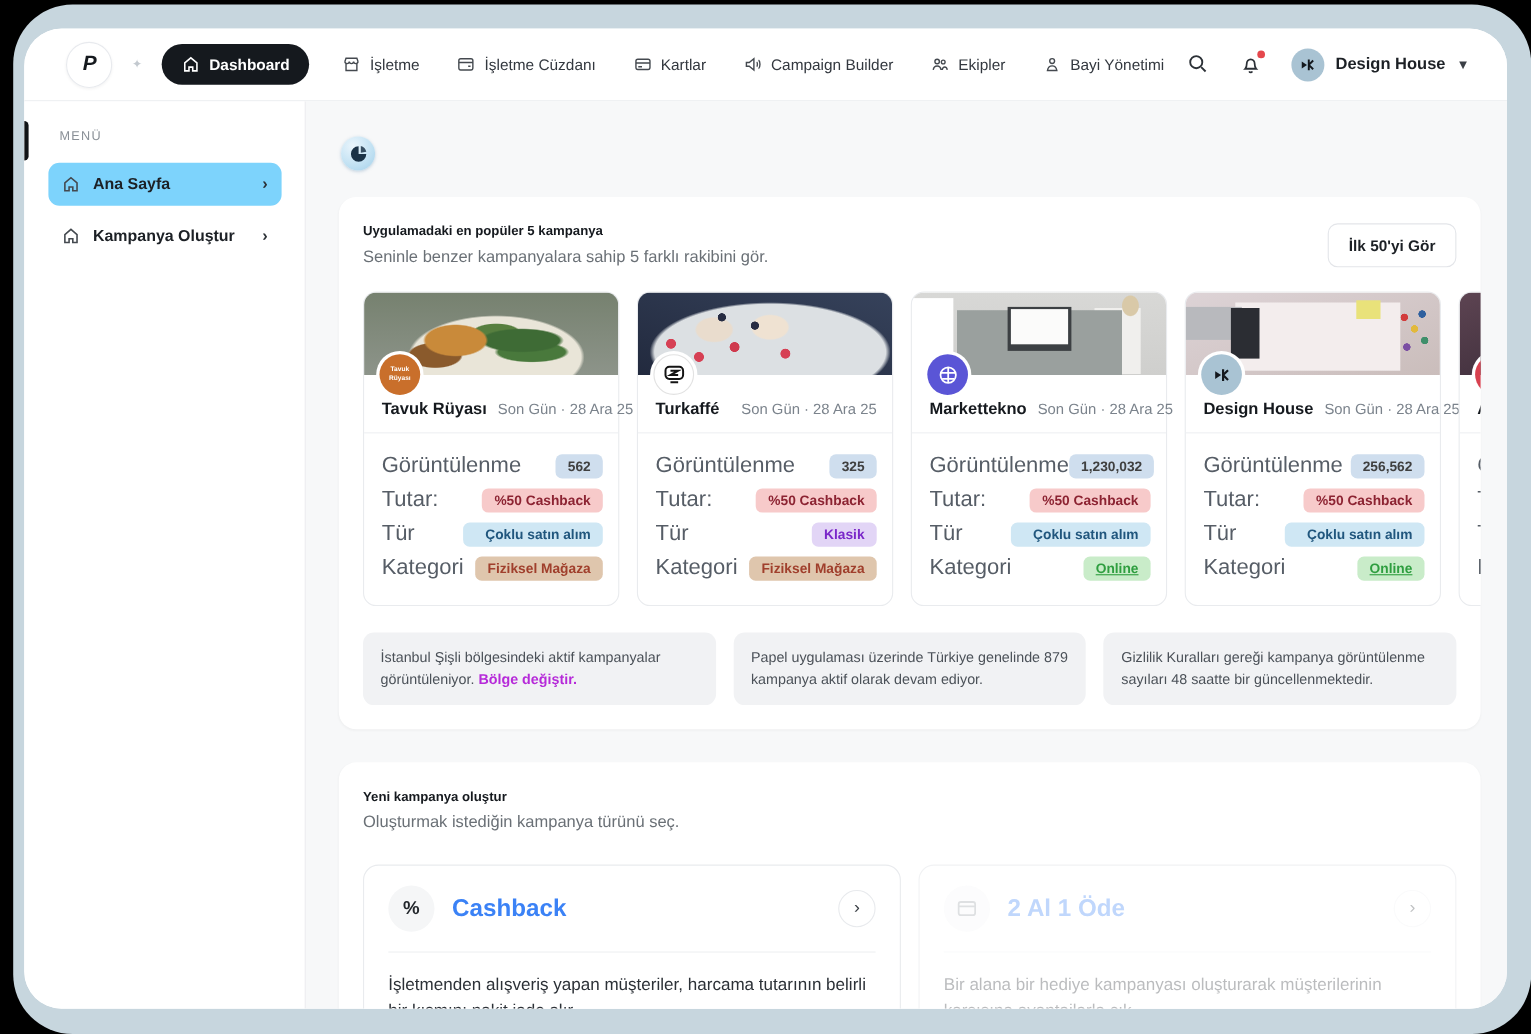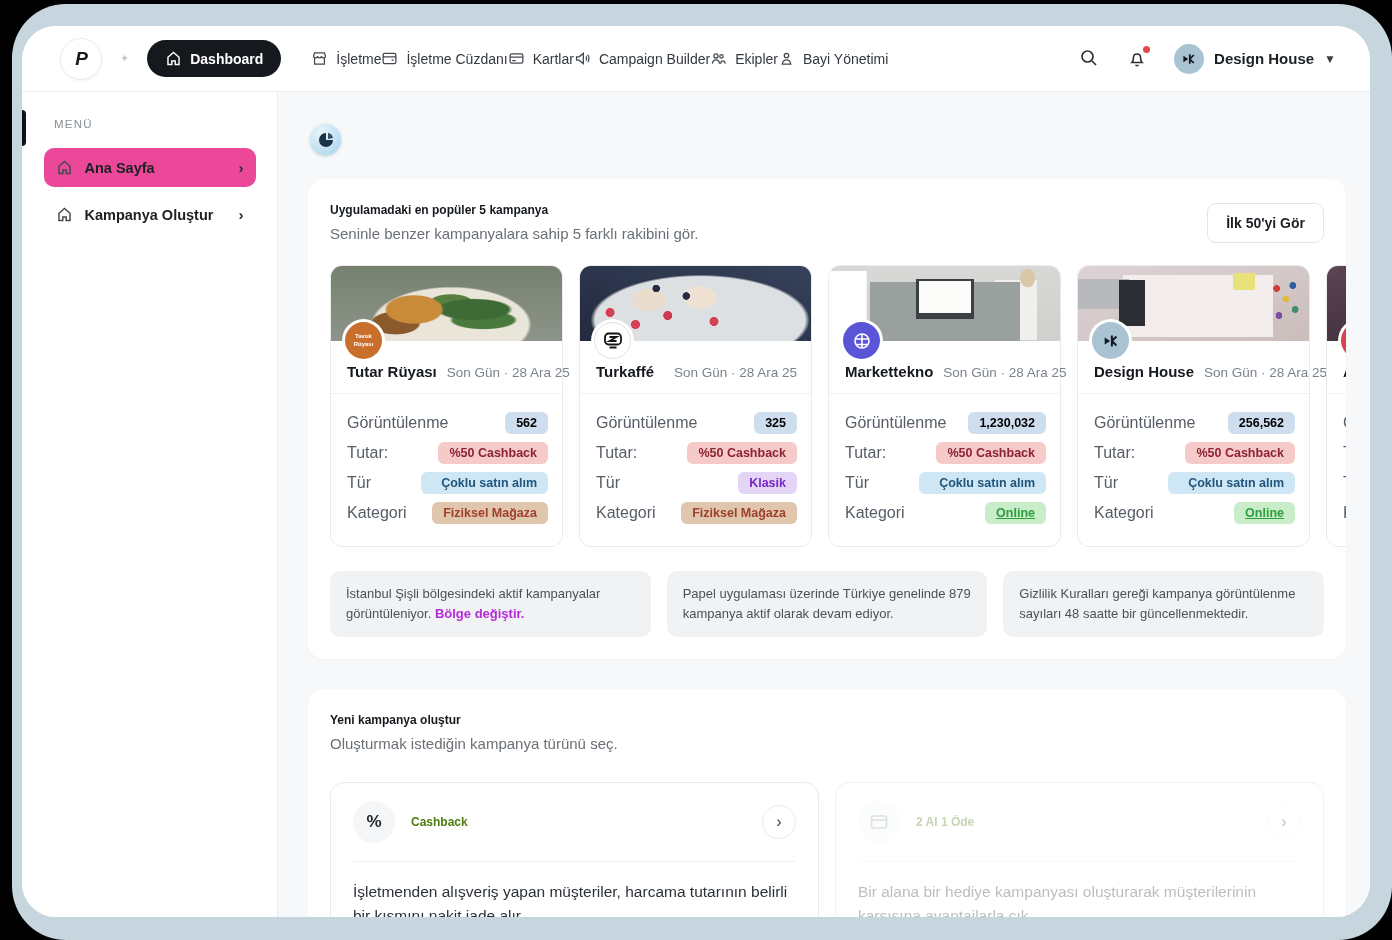--- a/index.html
+++ b/index.html
@@ -7,39 +7,39 @@
 
   .frame { position:absolute; left:12px; top:4px; right:0; bottom:0; background:#c7d6de; border-radius:54px; }
   .window { position:absolute; left:22px; top:26px; width:1348px; height:891px; background:#fff; border-radius:34px; overflow:hidden; }
 
   
   .topbar { height:66px; display:flex; align-items:center; padding:0 34px 0 38px; border-bottom:1px solid #eef0f2; background:#fff; position:relative; z-index:5; }
   .brand { width:42px; height:42px; border-radius:50%; border:1px solid #e8eaee; display:flex; align-items:center; justify-content:center; box-shadow:0 1px 3px rgba(0,0,0,.06); }
   .brand span { font-weight:bold; font-style:italic; font-size:19px; color:#15191e; letter-spacing:-1px; }
   .spark { color:#c3c9cf; font-size:11px; margin:0 18px; }
   .pill { display:flex; align-items:center; gap:8px; background:#15191e; color:#fff; border:none; border-radius:20px; padding:10px 18px; font-size:14px; font-weight:600; cursor:pointer; }
-  .navgrp { display:flex; align-items:flex-start; margin-left:30px; }
+  .navgrp { display:flex; align-items:flex-start; gap:34px; margin-left:30px; }
   .navitem { display:flex; align-items:center; gap:8px; font-size:14px; color:#33383f; background:none; border:none; cursor:pointer; font-family:inherit; }
   .nicon { width:17px; height:17px; display:inline-flex; color:#44494f; }
   .nicon svg { width:100%; height:100%; }
   .top-right { margin-left:auto; display:flex; align-items:center; gap:26px; }
   .iconbtn { background:none; border:none; cursor:pointer; width:22px; height:22px; color:#2c3137; position:relative; }
   .iconbtn svg { width:20px; height:20px; }
   .dot { position:absolute; top:-2px; right:-2px; width:7px; height:7px; border-radius:50%; background:#e5484d; }
   .userbox { display:flex; align-items:center; gap:10px; cursor:pointer; }
   .avatar { width:30px; height:30px; border-radius:50%; background:#a9c3d3; display:flex; align-items:center; justify-content:center; }
   .username { font-size:15px; font-weight:600; color:#1c2025; }
   .chev { color:#3a3f45; font-size:12px; }
 
   
   .layout { display:flex; height:825px; }
   .sidebar { width:256px; background:#fff; border-right:1px solid #ececef; padding:26px 0 0 0; position:relative; flex-shrink:0; }
   .menu-label { font-size:11.5px; letter-spacing:1.2px; color:#8a9097; margin:0 0 18px 32px; }
   .side-item { width:212px; margin:0 auto 8px auto; display:flex; align-items:center; gap:12px; padding:11px 12px; border-radius:10px; font-size:14.5px; font-weight:600; color:#1c2025; cursor:pointer; background:none; border:none; font-family:inherit; }
-  .side-item.active { background:#ec4899; }
+  .side-item.active { background:#7dd3fc; }
   .side-item .grow { flex:1; text-align:left; }
   .side-chev { color:#2c3137; font-size:15px; font-weight:bold; }
   .active-bar { position:absolute; left:0; top:18px; width:4px; height:36px; background:#101316; border-radius:0 4px 4px 0; }
 
   .main { flex:1; background:#f7f8f9; padding:26px 24px 0 30px; overflow:hidden; }
   .page-head { display:flex; align-items:center; gap:14px; margin:6px 0 24px 2px; }
   .pie-ic { width:31px; height:31px; border-radius:50%; background:radial-gradient(circle at 35% 28%, #eaf5fc, #bfe0f2 62%, #a3cfe9); display:flex; align-items:center; justify-content:center; box-shadow:0 1px 3px rgba(80,130,170,.35); }
   .page-title { font-size:23px; font-weight:700; color:#15191e; letter-spacing:.2px; }
 
   .panel { background:#fff; border-radius:16px; padding:24px 22px 22px 22px; overflow:hidden; box-shadow:0 1px 2px rgba(16,24,40,.03); }
@@ -57,24 +57,24 @@
   .lb-tavuk div { color:#fff; font-size:6px; font-weight:700; text-align:center; line-height:1.2; }
   .lb-turkaffe { background:#fff; border:1px solid #e2e2e2; }
   .lb-market { background:#5a55d6; }
   .lb-design { background:#a9c3d3; }
   .lb-five { background:#d8414f; }
   .card-head { display:flex; align-items:baseline; gap:10px; padding:22px 14px 13px 16px; }
   .card-name { font-size:15px; font-weight:700; color:#15191e; white-space:nowrap; }
   .card-date { font-size:13.5px; color:#7b838c; margin-left:auto; white-space:nowrap; }
   .card-stats { border-top:1px solid #eef0f2; padding:10px 14px 14px 16px; }
   .stat { display:flex; align-items:center; justify-content:space-between; margin:8px 0; min-height:22px; }
-  .stat-label { font-size:16px; color:#565d66; }
+  .stat-label { font-size:20px; color:#565d66; }
   .badge { font-size:12.5px; font-weight:600; padding:4px 11px; border-radius:6px; white-space:nowrap; }
   .badge:empty { display:none; }
-  .b-views { background:#cfdeee; color:#000000; }
+  .b-views { background:#cfdeee; color:#404040; }
   .b-pink { background:#f7caca; color:#8c2332; }
   .b-blue { background:#cfe7f4; color:#20567d;padding-left:20px; }
   .b-purple { background:#e2d5f6; color:#7a27c9; }
   .b-tan { background:#dfc6ad; color:#a03f2c; }
   .b-green { background:#c9ecc9; color:#2e9e3f;text-decoration:underline; }
 
   
   .img-food { background:
     radial-gradient(40px 20px at 36% 58%, #c98a3a 68%, rgba(0,0,0,0) 74%),
     radial-gradient(34px 16px at 28% 76%, #8a5a2c 68%, rgba(0,0,0,0) 74%),
@@ -124,21 +124,21 @@
 
   
   .panel2 { margin-top:30px; }
   .options { display:flex; gap:16px; margin-top:30px; }
   .option { flex:1; background:#fff; border:1px solid #e9ebee; border-radius:14px; padding:18px 22px 22px 22px; }
   .option.ghost { border-color:#f1f2f4; }
   .ghost-inner { opacity:.32; }
   .opt-head { display:flex; align-items:center; gap:16px; }
   .opt-ic { width:42px; height:42px; border-radius:50%; background:#f5f6f7; display:flex; align-items:center; justify-content:center; font-size:17px; font-weight:600; color:#23272c; }
   .opt-ic svg { width:20px; height:20px; color:#9aa0a6; }
-  .opt-title { font-size:12px; font-weight:700; color:#4d7c0f; }
+  .opt-title { font-size:22px; font-weight:700; color:#3b82f6; }
   .opt-chev { margin-left:auto; width:34px; height:34px; border-radius:50%; border:1px solid #e8eaed; background:#fff; display:flex; align-items:center; justify-content:center; font-size:16px; color:#3a3f45; cursor:pointer; }
   .opt-div { border-top:1px solid #eef0f2; margin:18px 0 18px 0; }
   .opt-desc { font-size:15.5px; line-height:1.5; color:#2c3137; }
 </style>
 </head>
 <body>
 
 <div class="frame"></div>
 <div class="window">
 
@@ -287,21 +287,21 @@
         </div>
 
         <div class="cards">
 
           <article class="card">
             <div class="card-img img-food"></div>
             <div class="logo-badge lb-tavuk">
               <div><span>Tavuk</span><br><span>Rüyası</span></div>
             </div>
             <div class="card-head">
-              <span class="card-name">Tutar Rüyası</span>
+              <span class="card-name">Tavuk Rüyası</span>
               <span class="card-date">Son Gün · 28 Ara 25</span>
             </div>
             <div class="card-stats">
               <div class="stat">
                   <span class="stat-label">Görüntülenme</span>
                   <span class="badge b-views">562</span>
                 </div>
               <div class="stat">
                   <span class="stat-label">Tutar:</span>
                   <span class="badge b-pink">%50 Cashback</span>

